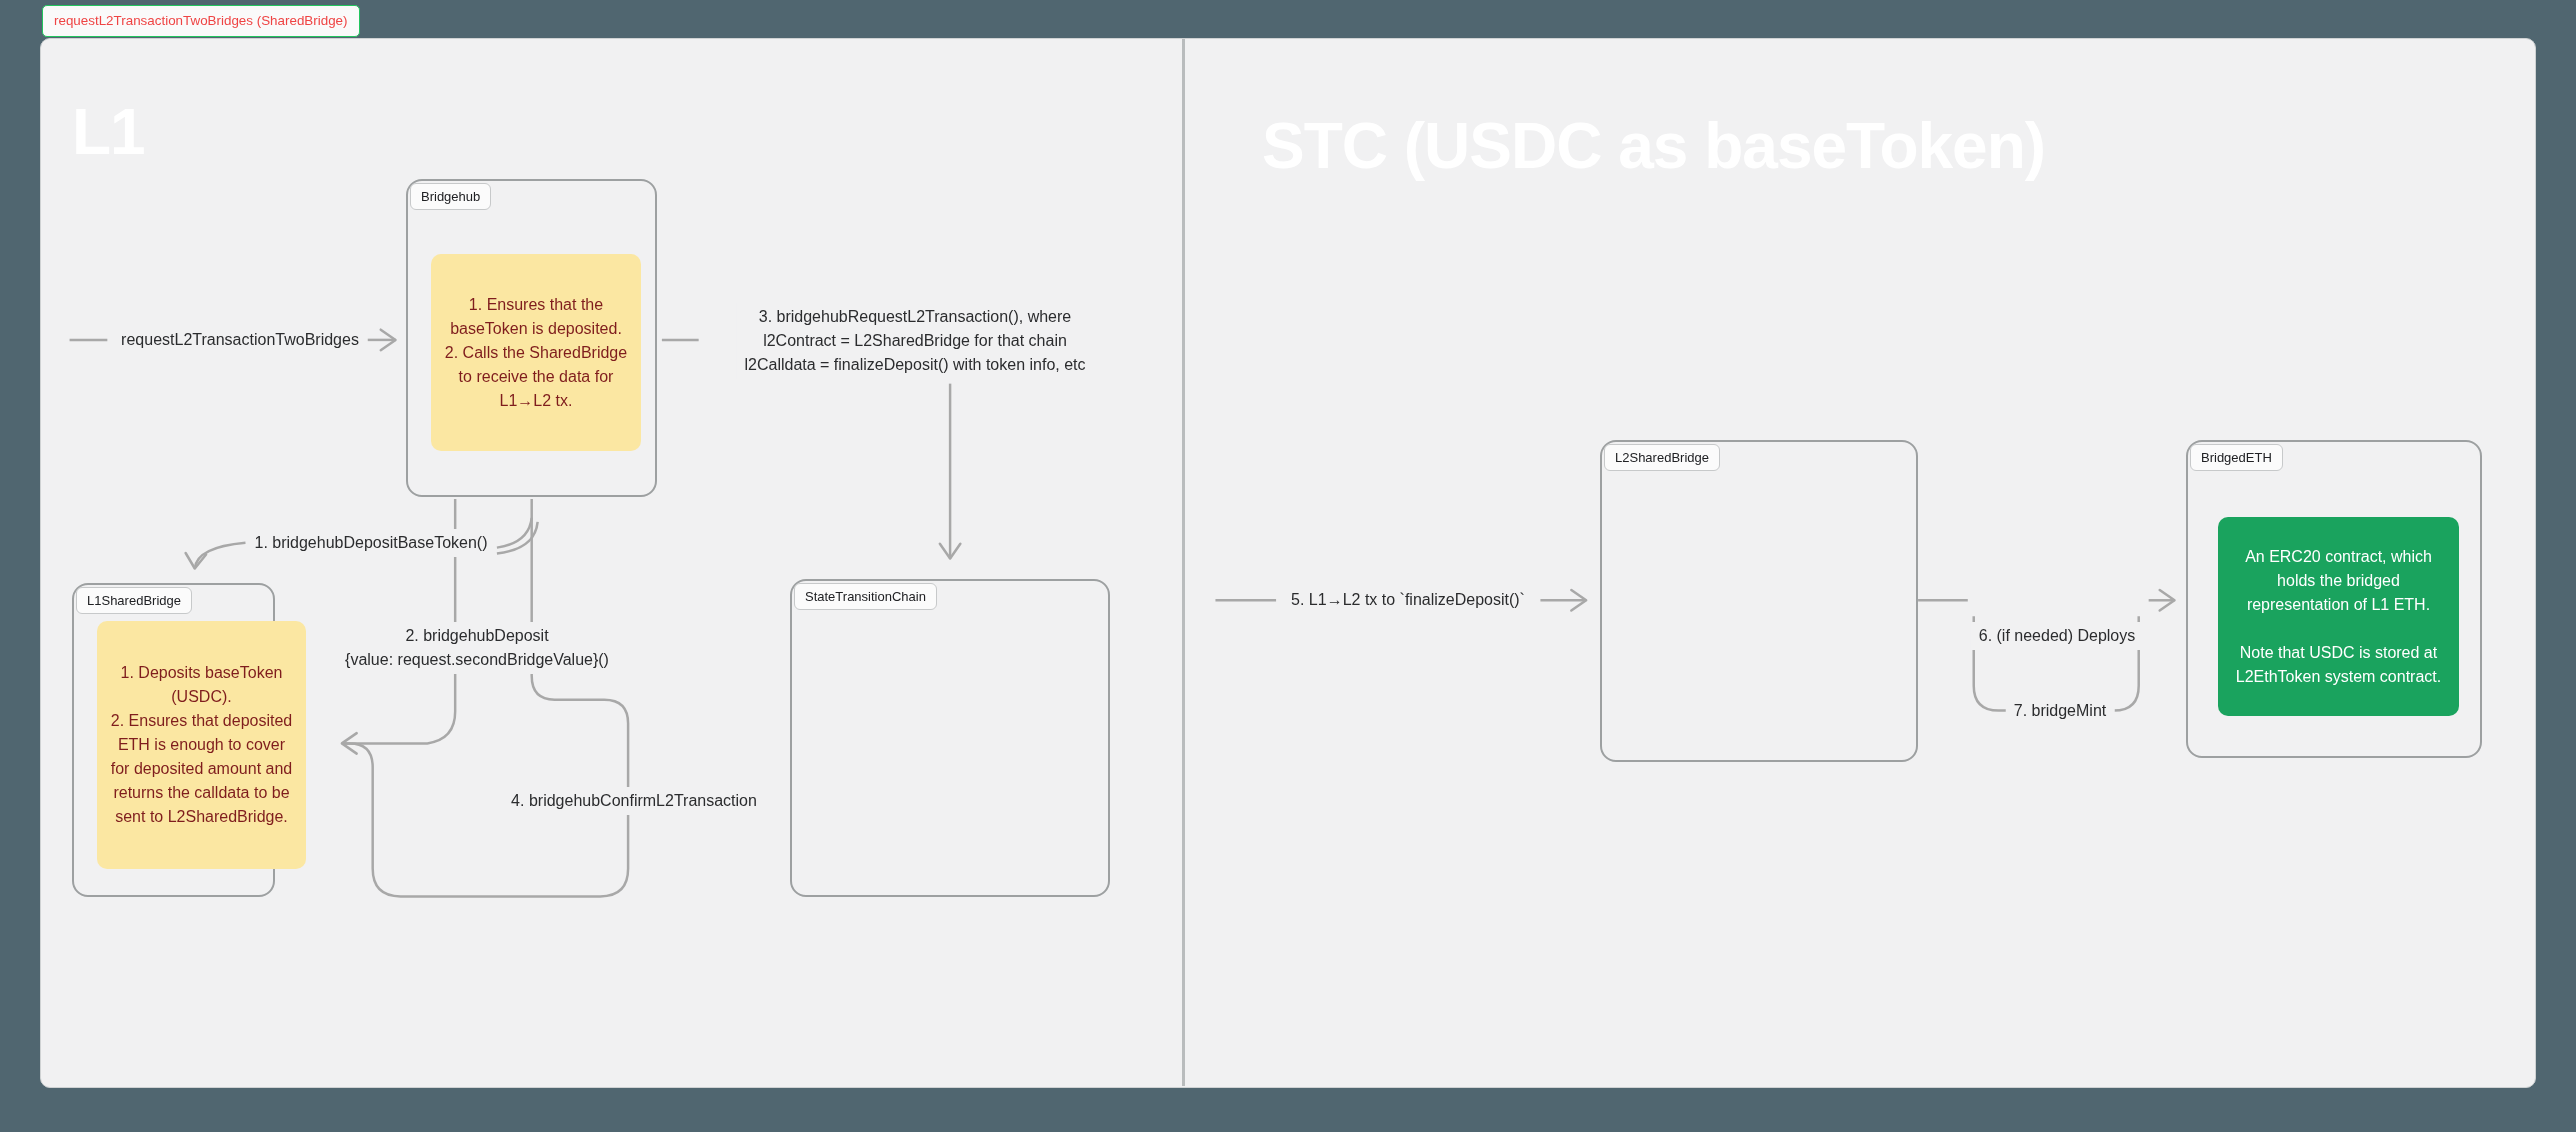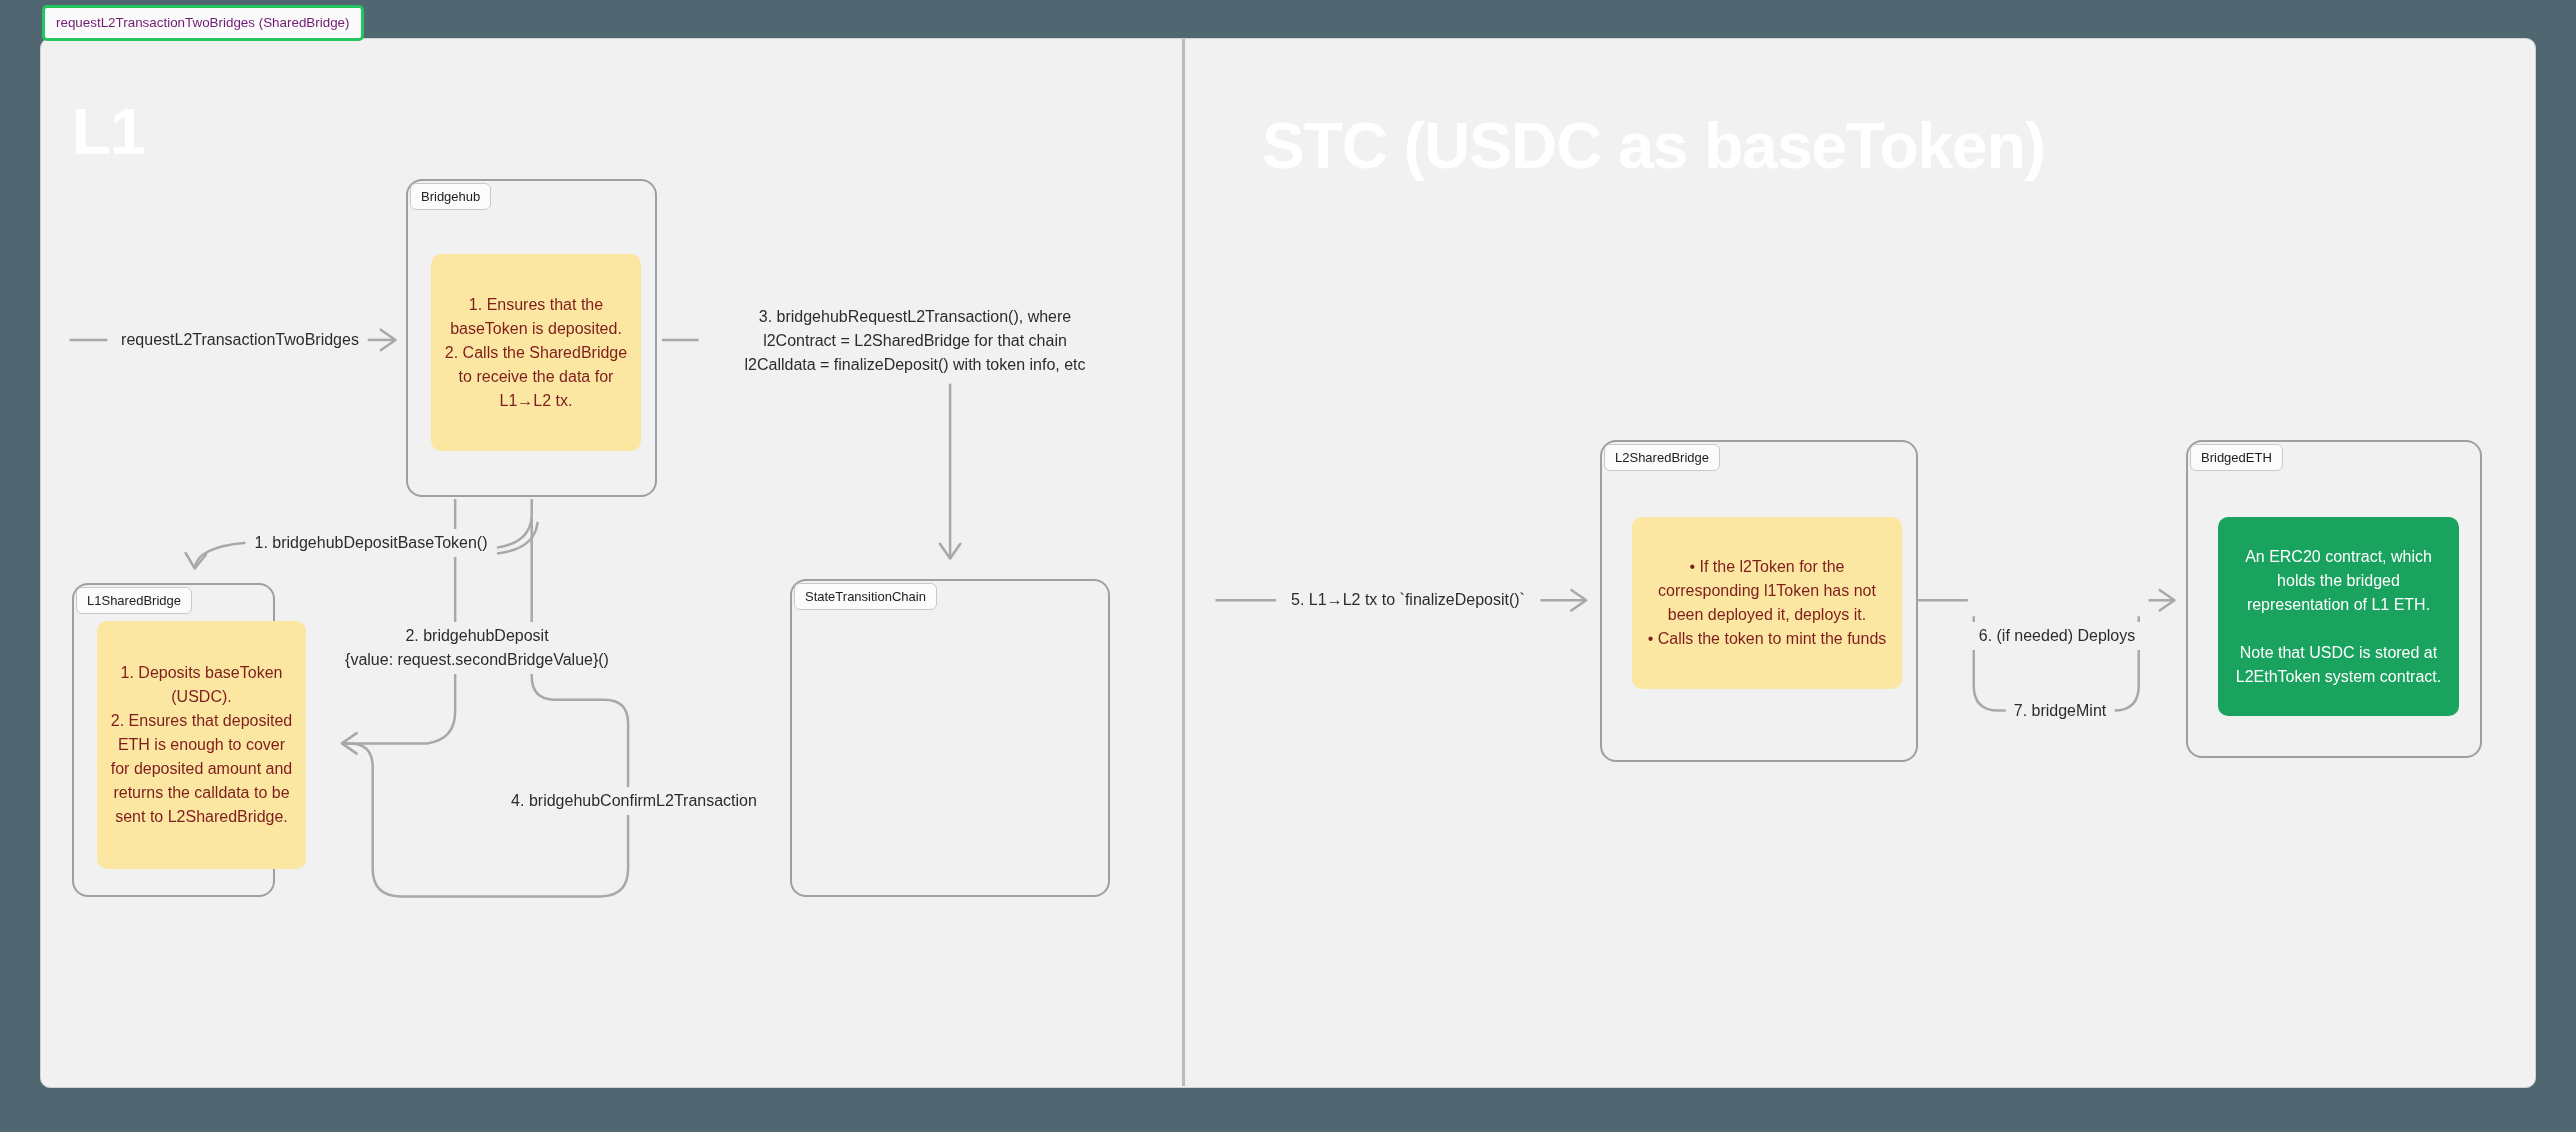--- a/index.html
+++ b/index.html
@@ -8,22 +8,22 @@
     background:#506670;
     font-family:"Liberation Sans", sans-serif;
   }
   .canvas{
     position:absolute;left:40px;top:38px;width:2496px;height:1050px;
     background:#f1f1f2;border:1px solid #cfd2d3;border-radius:10px;
     box-sizing:border-box;z-index:0;
   }
   .tab{
     position:absolute;left:42px;top:5px;height:30px;line-height:30px;
-    padding:0 11px;background:#fafafa;border:3px solid #22c55e;border-radius:5px;
-    font-size:13.4px;color:#701a75;z-index:3;white-space:nowrap;text-align:center;
+    padding:0 11px;background:#fafafa;border:1px solid #22c55e;border-radius:5px;
+    font-size:13.4px;color:#ef4444;z-index:3;white-space:nowrap;text-align:center;
   }
   svg.edges{position:absolute;left:0;top:0;width:2576px;height:1133px;z-index:1;pointer-events:none;}
   .divider{position:absolute;left:1182px;top:39px;width:3px;height:1047px;background:#b9bcbd;z-index:1;}
   .section-title{position:absolute;font-size:64px;font-weight:600;color:#ffffff;z-index:2;letter-spacing:-1px;white-space:nowrap;}
   .node{
     position:absolute;border:2px solid #9da0a1;border-radius:16px;
     background:#f1f1f2;z-index:2;box-sizing:border-box;
   }
   .chip{
     position:absolute;left:2px;top:2px;background:#fbfbfb;border:1px solid #c7c9ca;
@@ -97,22 +97,20 @@
   <div class="note yellow" style="left:23px;top:36px;width:209px;height:248px;">1. Deposits baseToken (USDC).
 2. Ensures that deposited ETH is enough to cover for deposited amount and returns the calldata to be sent to L2SharedBridge.</div>
 </div>
 
 <div class="node" style="left:790px;top:579px;width:320px;height:318px;">
   <div class="chip">StateTransitionChain</div>
 </div>
 
 <div class="node" style="left:1600px;top:440px;width:318px;height:322px;">
   <div class="chip">L2SharedBridge</div>
-  <div class="note yellow" style="left:30px;top:75px;width:270px;height:172px;">• If the l2Token for the corresponding l1Token has not been deployed it, deploys it.
-• Calls the token to mint the funds</div>
 </div>
 
 <div class="node" style="left:2186px;top:440px;width:296px;height:318px;">
   <div class="chip">BridgedETH</div>
   <div class="note green" style="left:30px;top:75px;width:241px;height:199px;">An ERC20 contract, which holds the bridged representation of L1 ETH.
 
 Note that USDC is stored at L2EthToken system contract.</div>
 </div>
 
 <div class="edge-label" style="left:240px;top:340px;">requestL2TransactionTwoBridges</div>

